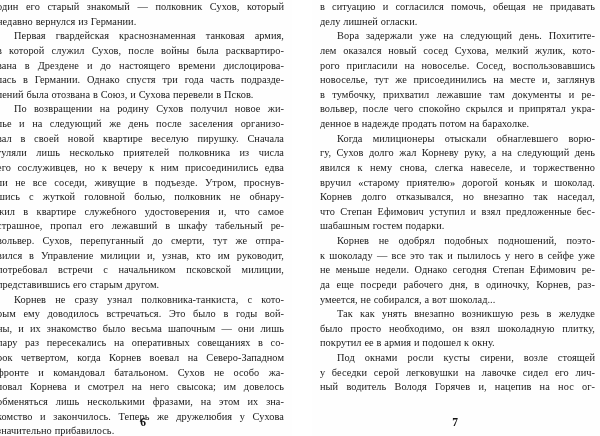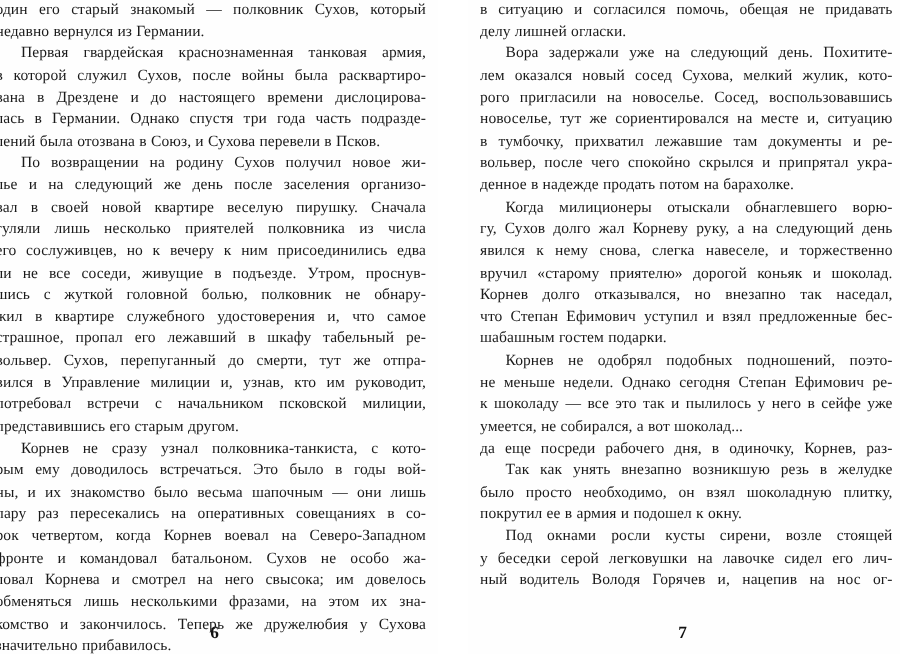--- a/index.html
+++ b/index.html
@@ -159,42 +159,42 @@
 
       <div class="para cont">
         <span class="line just">в ситуацию и согласился помочь, обещая не придавать</span>
         <span class="line left">делу лишней огласки.</span>
       </div>
 
       <div class="para">
         <span class="line just indent">Вора задержали уже на следующий день. Похитите-</span>
         <span class="line just">лем оказался новый сосед Сухова, мелкий жулик, кото-</span>
         <span class="line just">рого пригласили на новоселье. Сосед, воспользовавшись</span>
-        <span class="line just">новоселье, тут же сориентировался на месте и, ситуацию</span>
+        <span class="line just">новоселье, тут же присоединились на месте и, заглянув</span>
         <span class="line just">в тумбочку, прихватил лежавшие там документы и ре-</span>
         <span class="line just">вольвер, после чего спокойно скрылся и припрятал укра-</span>
         <span class="line left">денное в надежде продать потом на барахолке.</span>
       </div>
 
       <div class="para">
         <span class="line just indent">Когда милиционеры отыскали обнаглевшего ворю-</span>
         <span class="line just">гу, Сухов долго жал Корневу руку, а на следующий день</span>
         <span class="line just">явился к нему снова, слегка навеселе, и торжественно</span>
         <span class="line just">вручил «старому приятелю» дорогой коньяк и шоколад.</span>
         <span class="line just">Корнев долго отказывался, но внезапно так наседал,</span>
         <span class="line just">что Степан Ефимович уступил и взял предложенные бес-</span>
         <span class="line left">шабашным гостем подарки.</span>
       </div>
 
       <div class="para">
         <span class="line just indent">Корнев не одобрял подобных подношений, поэто-</span>
+        <span class="line just">к шоколаду — все это так и пылилось у него в сейфе уже</span>
         <span class="line just">не меньше недели. Однако сегодня Степан Ефимович ре-</span>
-        <span class="line just">к шоколаду — все это так и пылилось у него в сейфе уже</span>
+        <span class="line just">да еще посреди рабочего дня, в одиночку, Корнев, раз-</span>
         <span class="line left">умеется, не собирался, а вот шоколад...</span>
-        <span class="line just">да еще посреди рабочего дня, в одиночку, Корнев, раз-</span>
       </div>
 
       <div class="para">
         <span class="line just indent">Так как унять внезапно возникшую резь в желудке</span>
         <span class="line just">было просто необходимо, он взял шоколадную плитку,</span>
         <span class="line left">покрутил ее в армия и подошел к окну.</span>
       </div>
 
       <div class="para">
         <span class="line just indent">Под окнами росли кусты сирени, возле стоящей</span>

